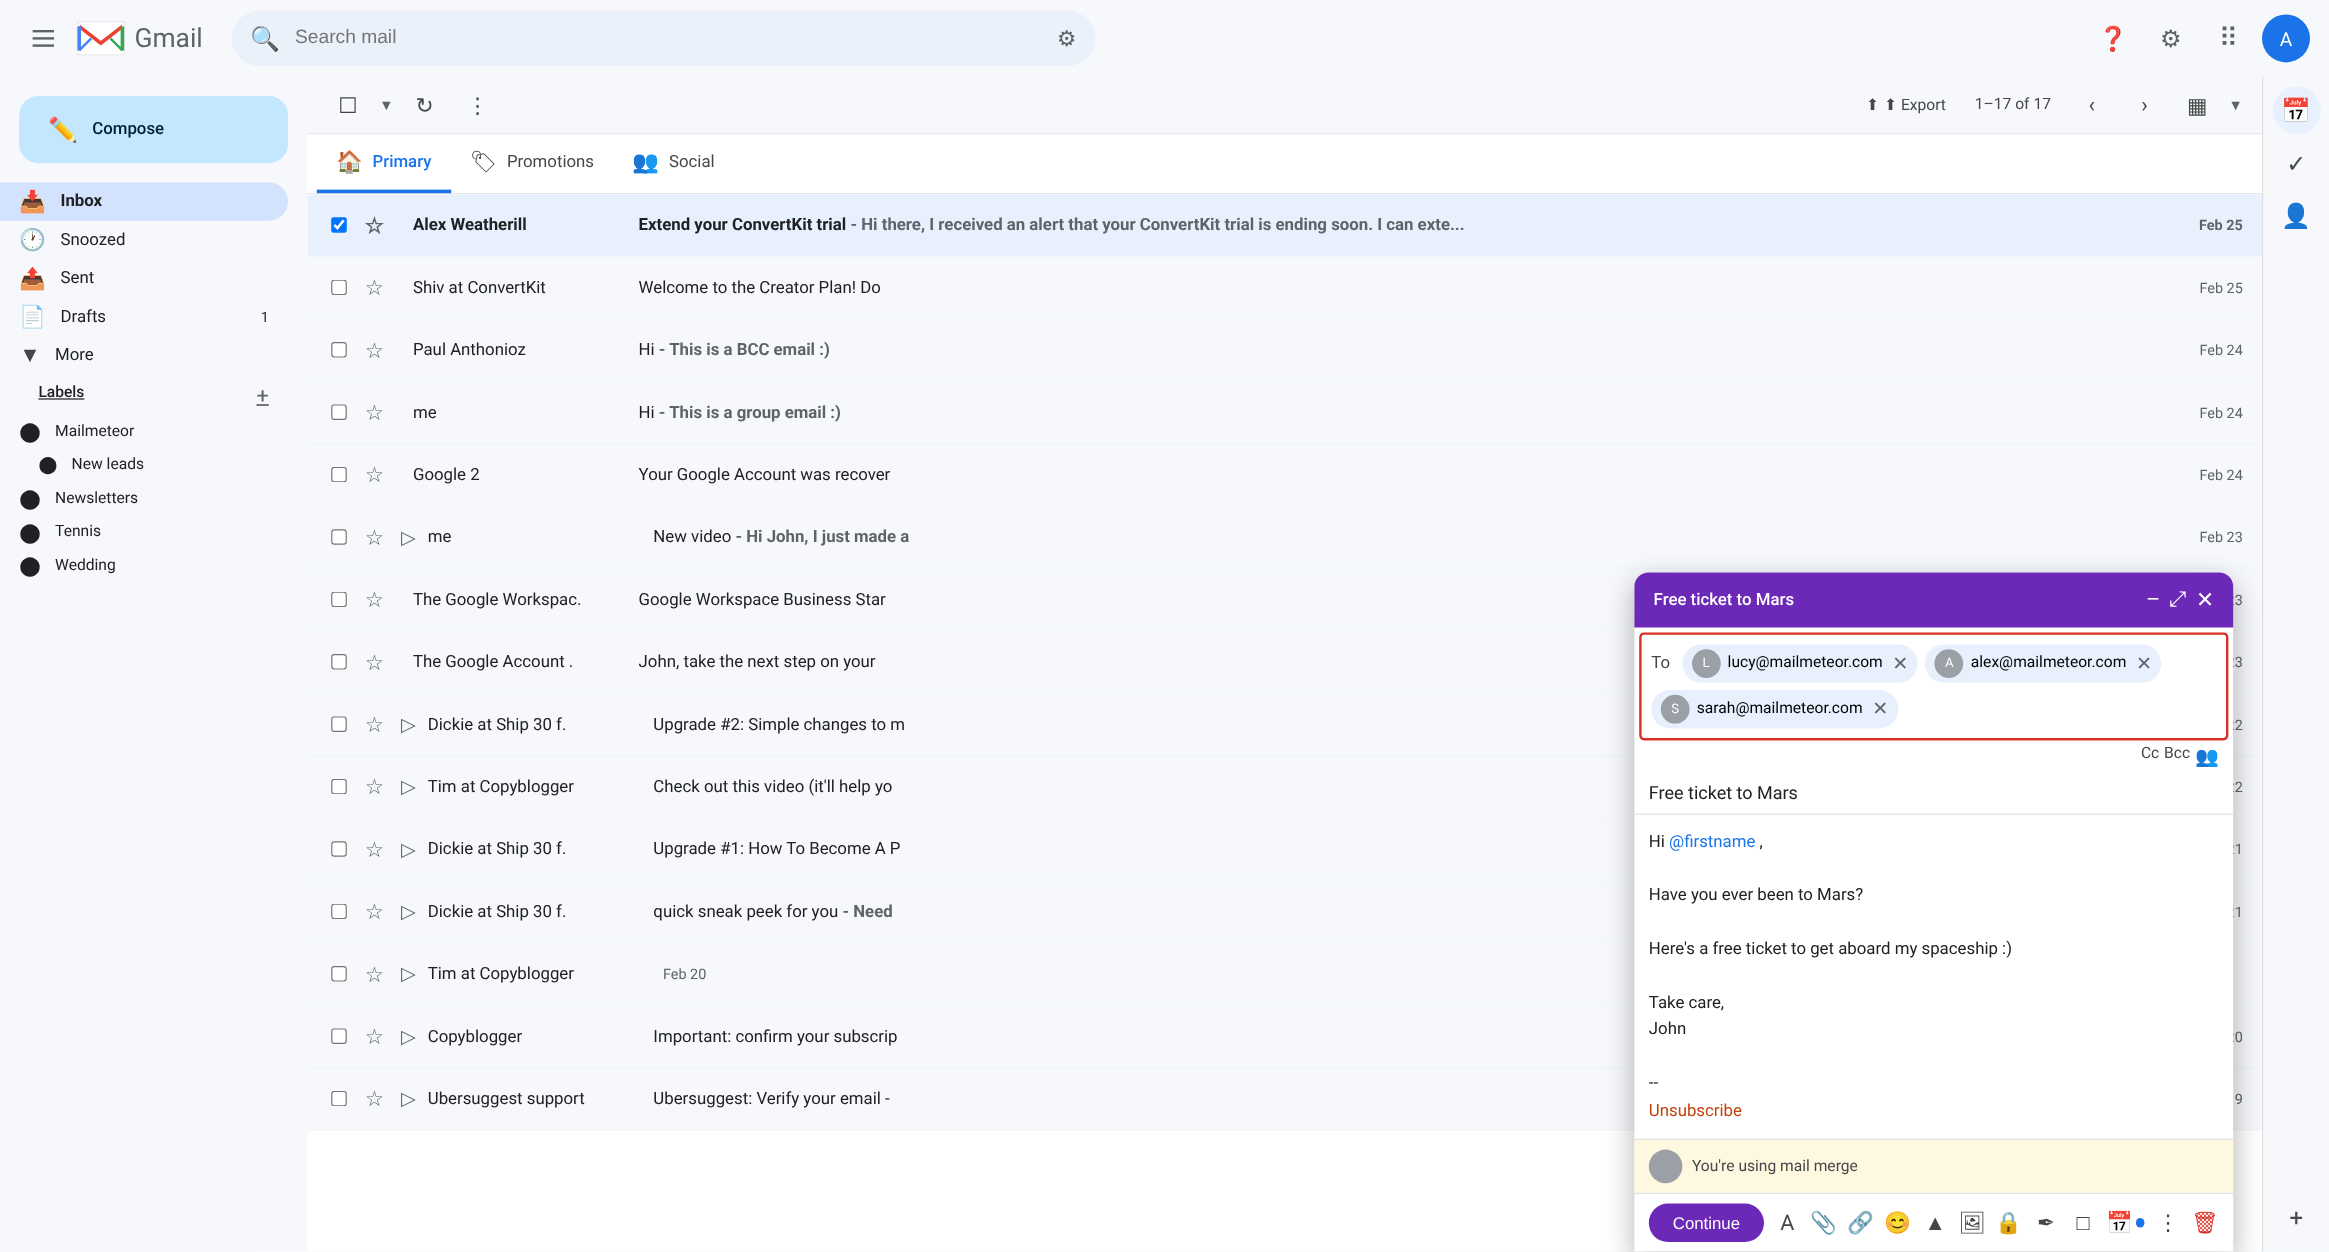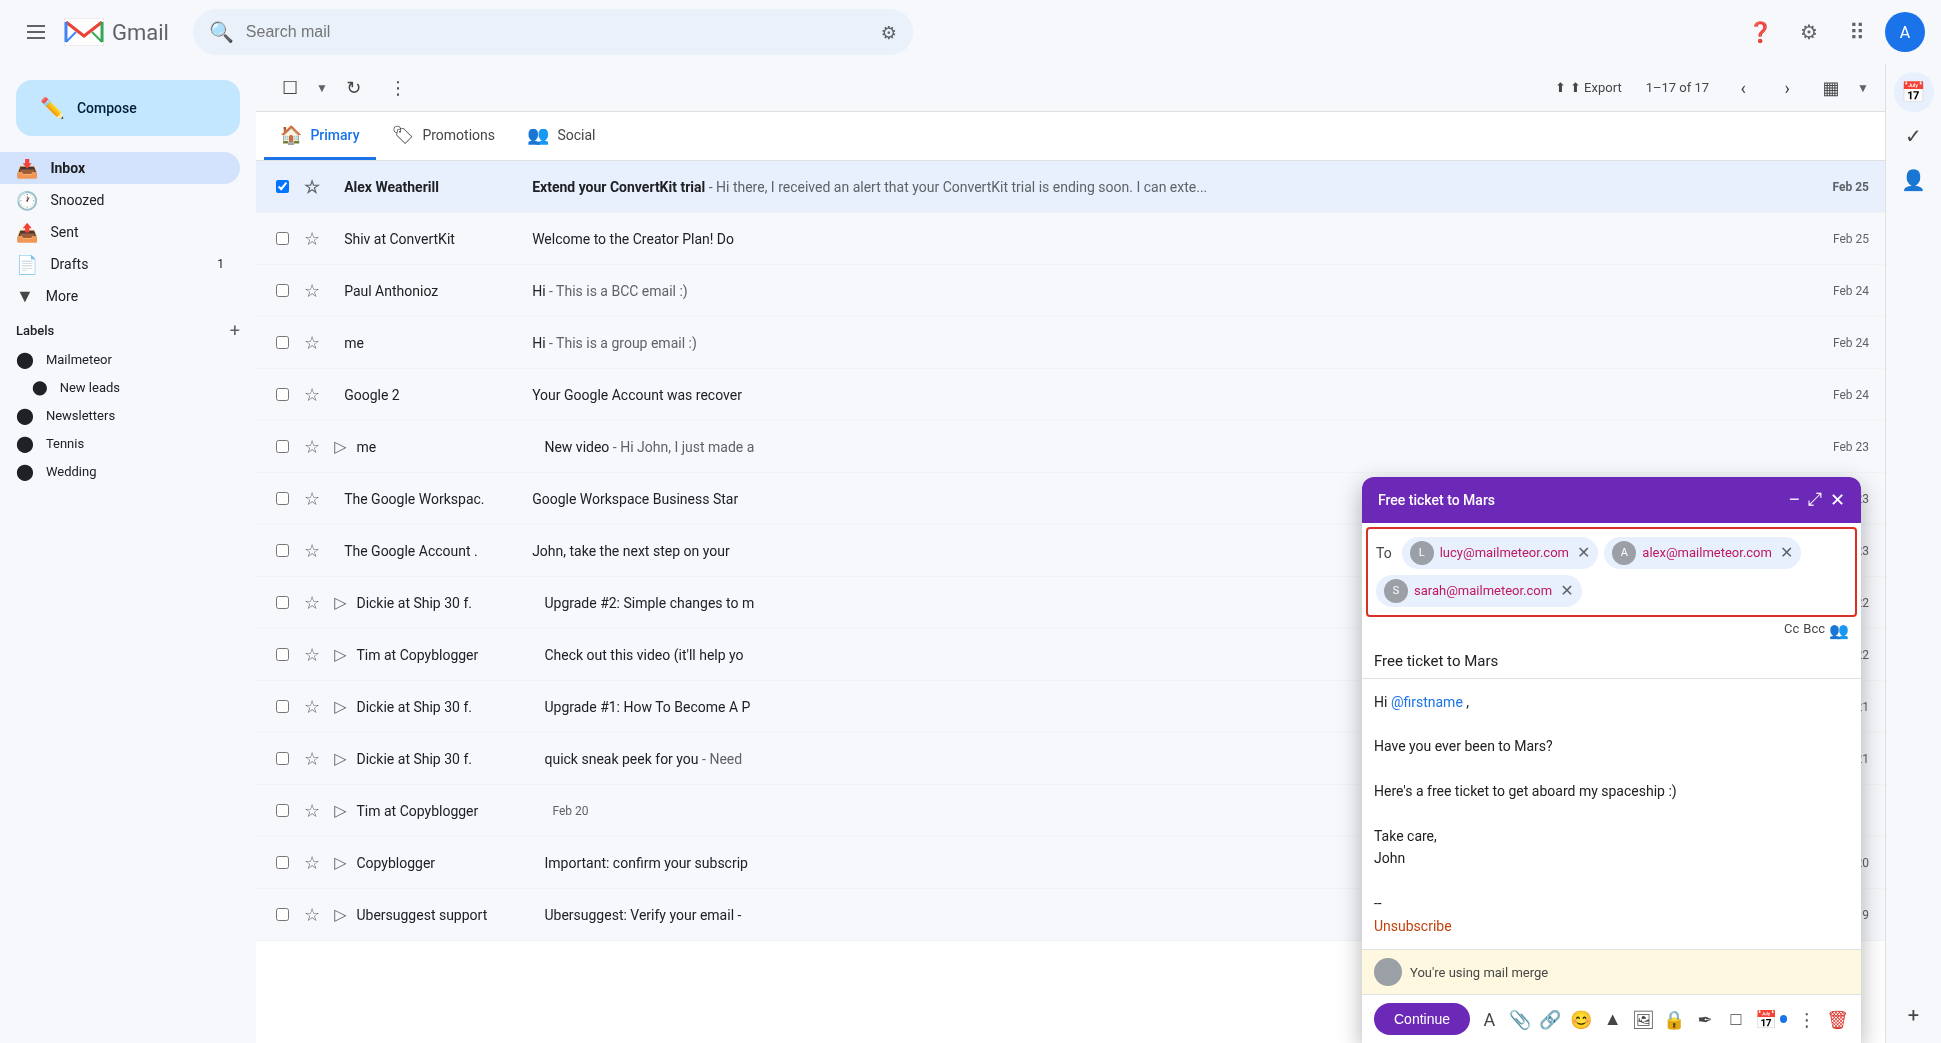--- a/index.html
+++ b/index.html
@@ -20,21 +20,21 @@
 
     
     #sidebar { width: 256px; min-width: 256px; padding: 8px 0; overflow-y: auto; }
     #compose-btn { margin: 8px 16px 16px; background: #c2e7ff; border-radius: 16px; padding: 16px 24px; display: flex; align-items: center; gap: 12px; cursor: pointer; font-size: 14px; font-weight: 500; color: #001d35; }
     .compose-icon { font-size: 20px; }
     .sidebar-item { display: flex; align-items: center; gap: 12px; padding: 4px 16px; height: 32px; border-radius: 0 16px 16px 0; cursor: pointer; font-size: 14px; color: #202124; margin-right: 16px; }
     .sidebar-item.active { background: #d3e3fd; font-weight: 700; }
     .sidebar-item .count { margin-left: auto; font-size: 12px; }
     .sidebar-icon { font-size: 18px; color: #444746; }
     .label-item { display: flex; align-items: center; gap: 12px; padding: 2px 16px; height: 28px; cursor: pointer; font-size: 13px; color: #202124; }
-    .labels-header { display: flex; align-items: center; justify-content: space-between; padding: 8px 16px 4px; }
+    .labels-header { display: flex; align-items: flex-start; justify-content: space-between; padding: 8px 32px 4px; text-decoration: underline; }
     .labels-header-text { font-size: 13px; font-weight: 500; color: #202124; }
     .add-label-btn { font-size: 18px; color: #5f6368; cursor: pointer; }
 
     
     #email-list-container { flex: 1; background: #f6f8fc; overflow: hidden; display: flex; flex-direction: column; min-width: 0; }
     #list-toolbar { display: flex; align-items: center; padding: 8px 16px; gap: 8px; border-bottom: 1px solid #e0e0e0; height: 48px; }
     .toolbar-icon { width: 36px; height: 36px; border-radius: 50%; display: flex; align-items: center; justify-content: center; cursor: pointer; font-size: 18px; color: #444746; }
     .toolbar-spacer { flex: 1; }
     .page-info { font-size: 13px; color: #444746; }
 
@@ -48,41 +48,41 @@
     #email-list { overflow-y: auto; flex: 1; background: white; }
     .email-row { display: flex; align-items: center; padding: 0 16px; height: 52px; border-bottom: 1px solid #f1f3f4; cursor: pointer; gap: 8px; }
     .email-row.unread { background: white; font-weight: 700; }
     .email-row.read { background: #f6f8fc; }
     .email-row.selected { background: #e8f0fe; }
     .email-checkbox { width: 20px; display: flex; align-items: center; justify-content: center; }
     .email-star { font-size: 18px; color: #5f6368; cursor: pointer; margin: 0 4px; }
     .forward-icon { font-size: 16px; color: #5f6368; margin: 0 2px; }
     .email-sender { width: 180px; min-width: 180px; font-size: 14px; overflow: hidden; text-overflow: ellipsis; white-space: nowrap; }
     .email-subject { flex: 1; font-size: 14px; overflow: hidden; text-overflow: ellipsis; white-space: nowrap; color: #202124; }
-    .email-subject .preview { color: #5f6368; font-weight: 400; }
+    .email-subject .preview { color: #5f6368; font-weight: 700; }
     .email-date { font-size: 12px; color: #5f6368; white-space: nowrap; margin-left: 8px; }
 
     
     #right-panel { width: 56px; background: #f6f8fc; display: flex; flex-direction: column; align-items: center; padding: 8px 0; gap: 4px; border-left: 1px solid #e0e0e0; }
     .right-icon { width: 40px; height: 40px; border-radius: 50%; display: flex; align-items: center; justify-content: center; cursor: pointer; font-size: 20px; color: #444746; }
     .right-icon.active { background: #e8f0fe; color: #1a73e8; }
 
     
     #compose-popup { position: fixed; bottom: 0; right: 80px; width: 499px; max-height: 600px; background: white; border-radius: 12px 12px 0 0; box-shadow: 0 8px 24px rgba(0,0,0,0.3); z-index: 200; display: flex; flex-direction: column; }
     #compose-header { background: #6c29b8; border-radius: 12px 12px 0 0; padding: 12px 16px; display: flex; align-items: center; justify-content: space-between; }
     #compose-title { color: white; font-size: 14px; font-weight: 500; }
     #compose-header-actions { display: flex; gap: 8px; }
     .compose-header-btn { color: white; font-size: 18px; cursor: pointer; background: none; border: none; }
 
     
     #compose-to-field { border: 2px solid #d93025; margin: 4px; border-radius: 4px; padding: 8px; display: flex; flex-wrap: wrap; align-items: center; gap: 6px; min-height: 56px; }
     .to-label { font-size: 14px; color: #444746; margin-right: 4px; }
     .recipient-chip { display: flex; align-items: center; gap: 6px; background: #e8f0fe; border-radius: 16px; padding: 4px 8px; font-size: 13px; }
     .recipient-avatar { width: 24px; height: 24px; border-radius: 50%; background: #9aa0a6; display: flex; align-items: center; justify-content: center; font-size: 11px; color: white; }
-    .recipient-email { color: #be185d; }
+    .recipient-email { color: #000000; }
     .recipient-remove { cursor: pointer; color: #5f6368; font-size: 16px; margin-left: 2px; }
     #cc-bcc { text-align: right; padding: 0 12px 4px; font-size: 13px; color: #444746; display: flex; justify-content: flex-end; gap: 4px; }
     .cc-bcc-btn { cursor: pointer; }
 
     #compose-subject-field { padding: 8px 12px; border-bottom: 1px solid #e0e0e0; font-size: 15px; color: #202124; }
     #compose-body { padding: 12px; flex: 1; font-size: 14px; color: #202124; line-height: 1.6; overflow-y: auto; }
     #compose-body .firstname { color: #1a73e8; }
     #compose-footer { padding: 8px 12px; display: flex; align-items: center; gap: 8px; border-top: 1px solid #e0e0e0; }
     #continue-btn { background: #6c29b8; color: white; border: none; border-radius: 20px; padding: 8px 20px; font-size: 14px; font-weight: 500; cursor: pointer; text-align: center; }
     .compose-toolbar-icon { width: 32px; height: 32px; display: flex; align-items: center; justify-content: center; cursor: pointer; color: #444746; font-size: 18px; border-radius: 50%; }

